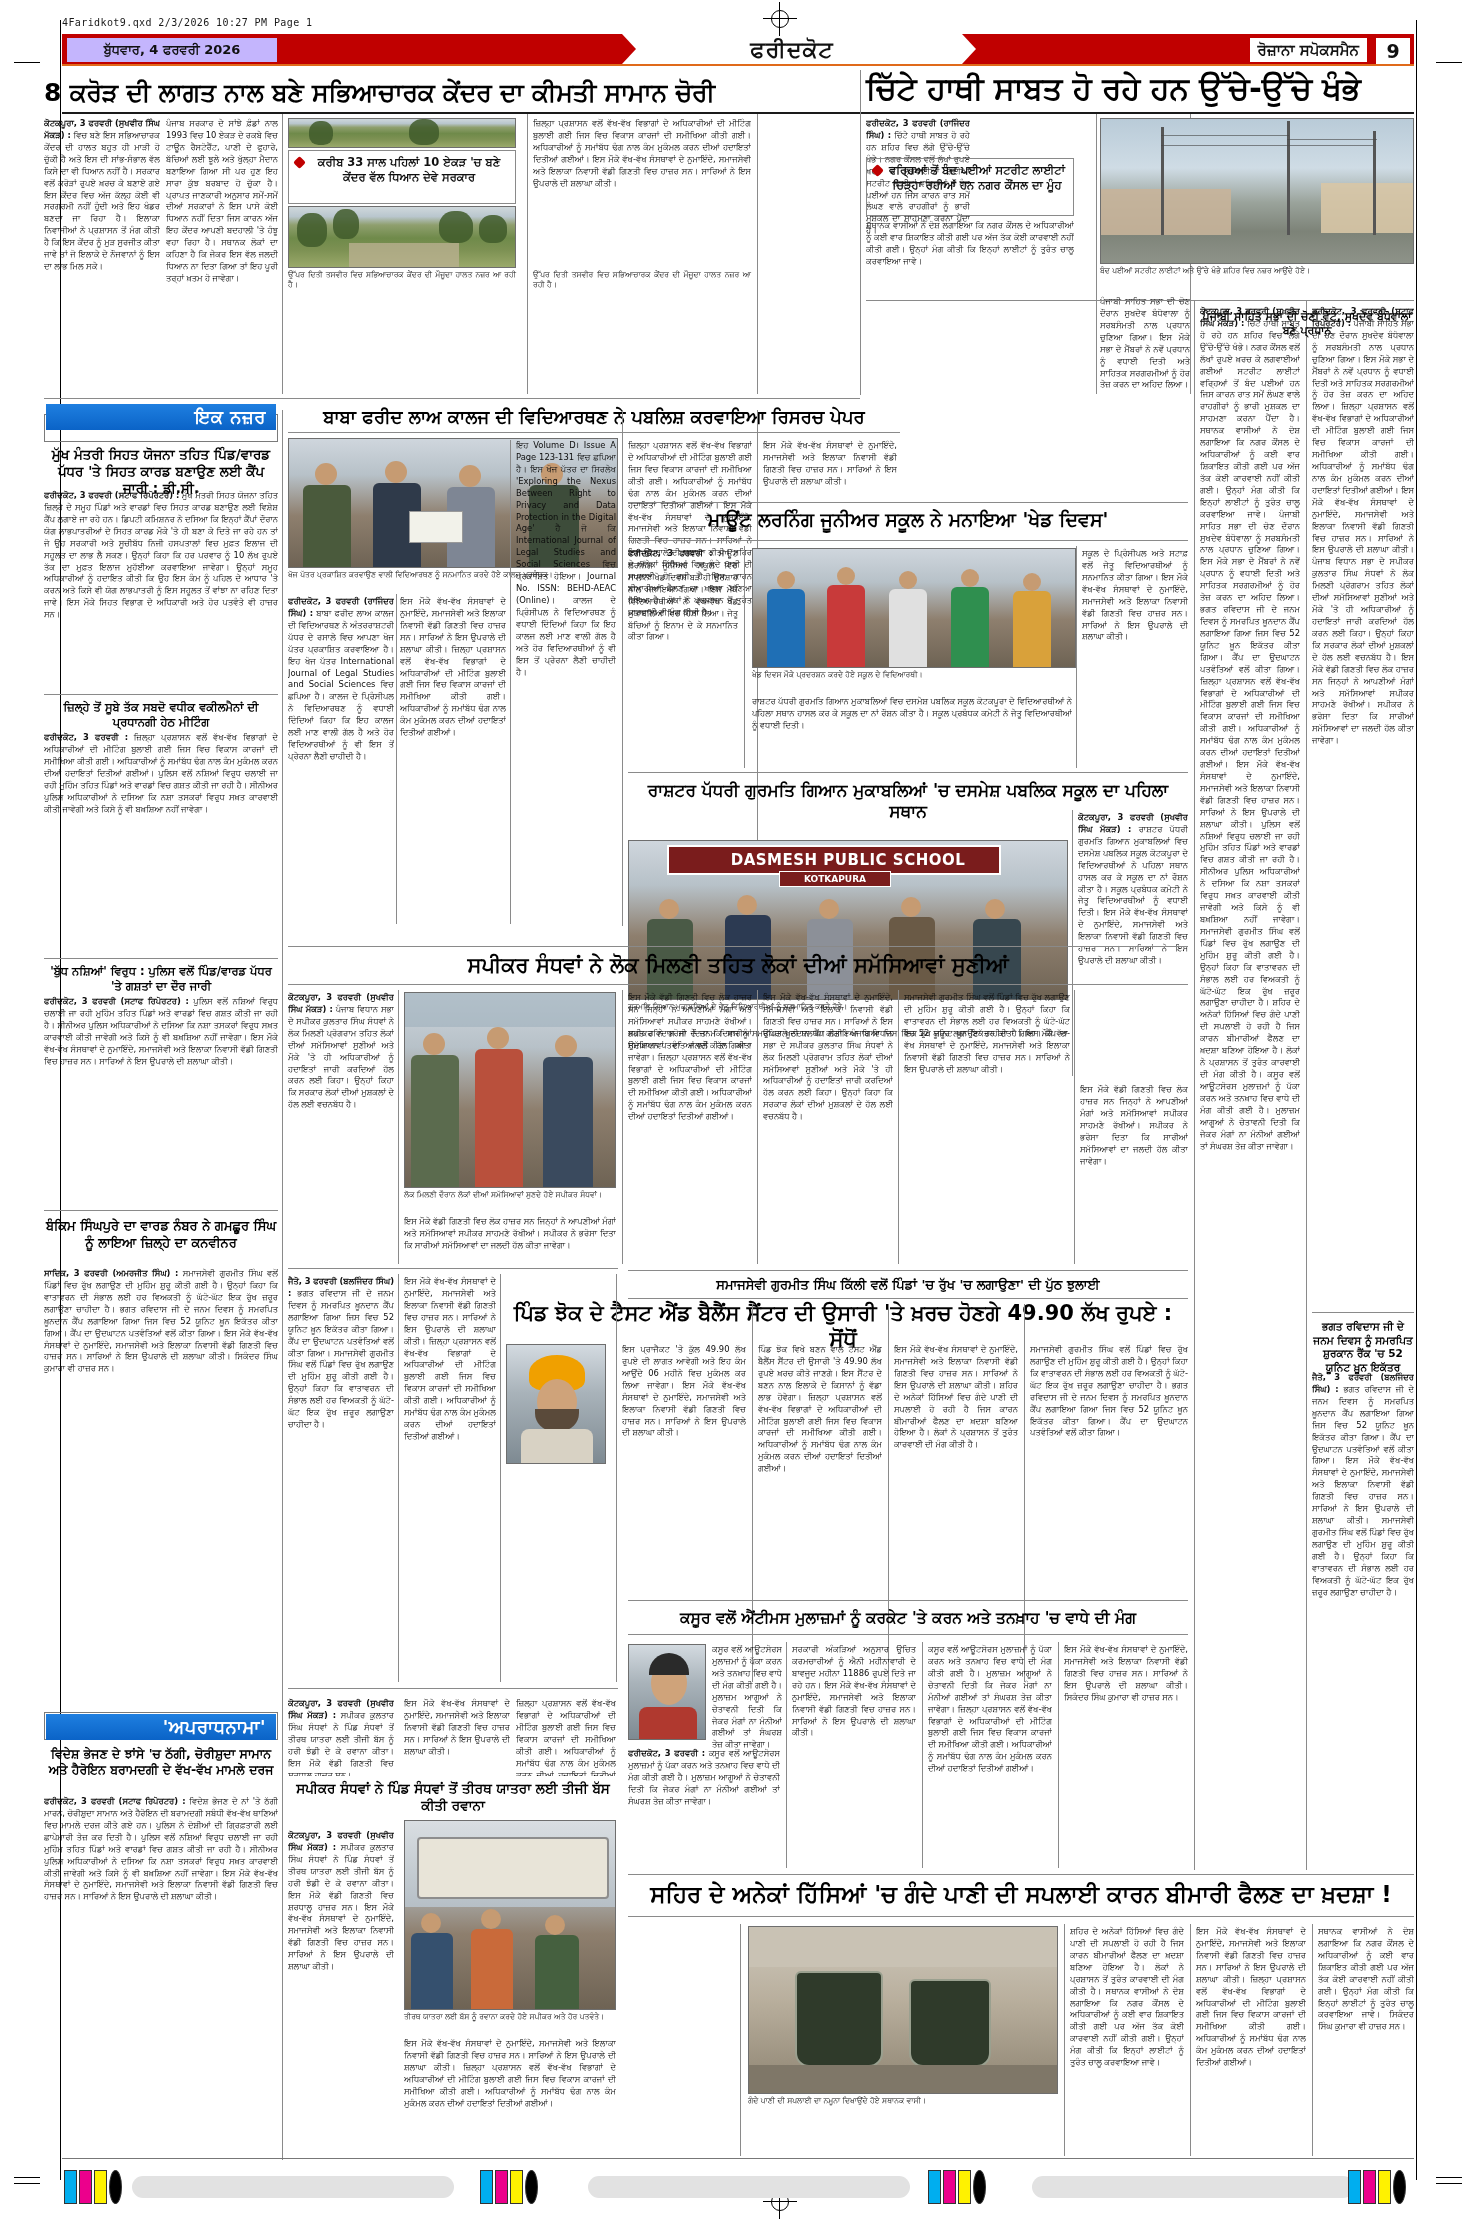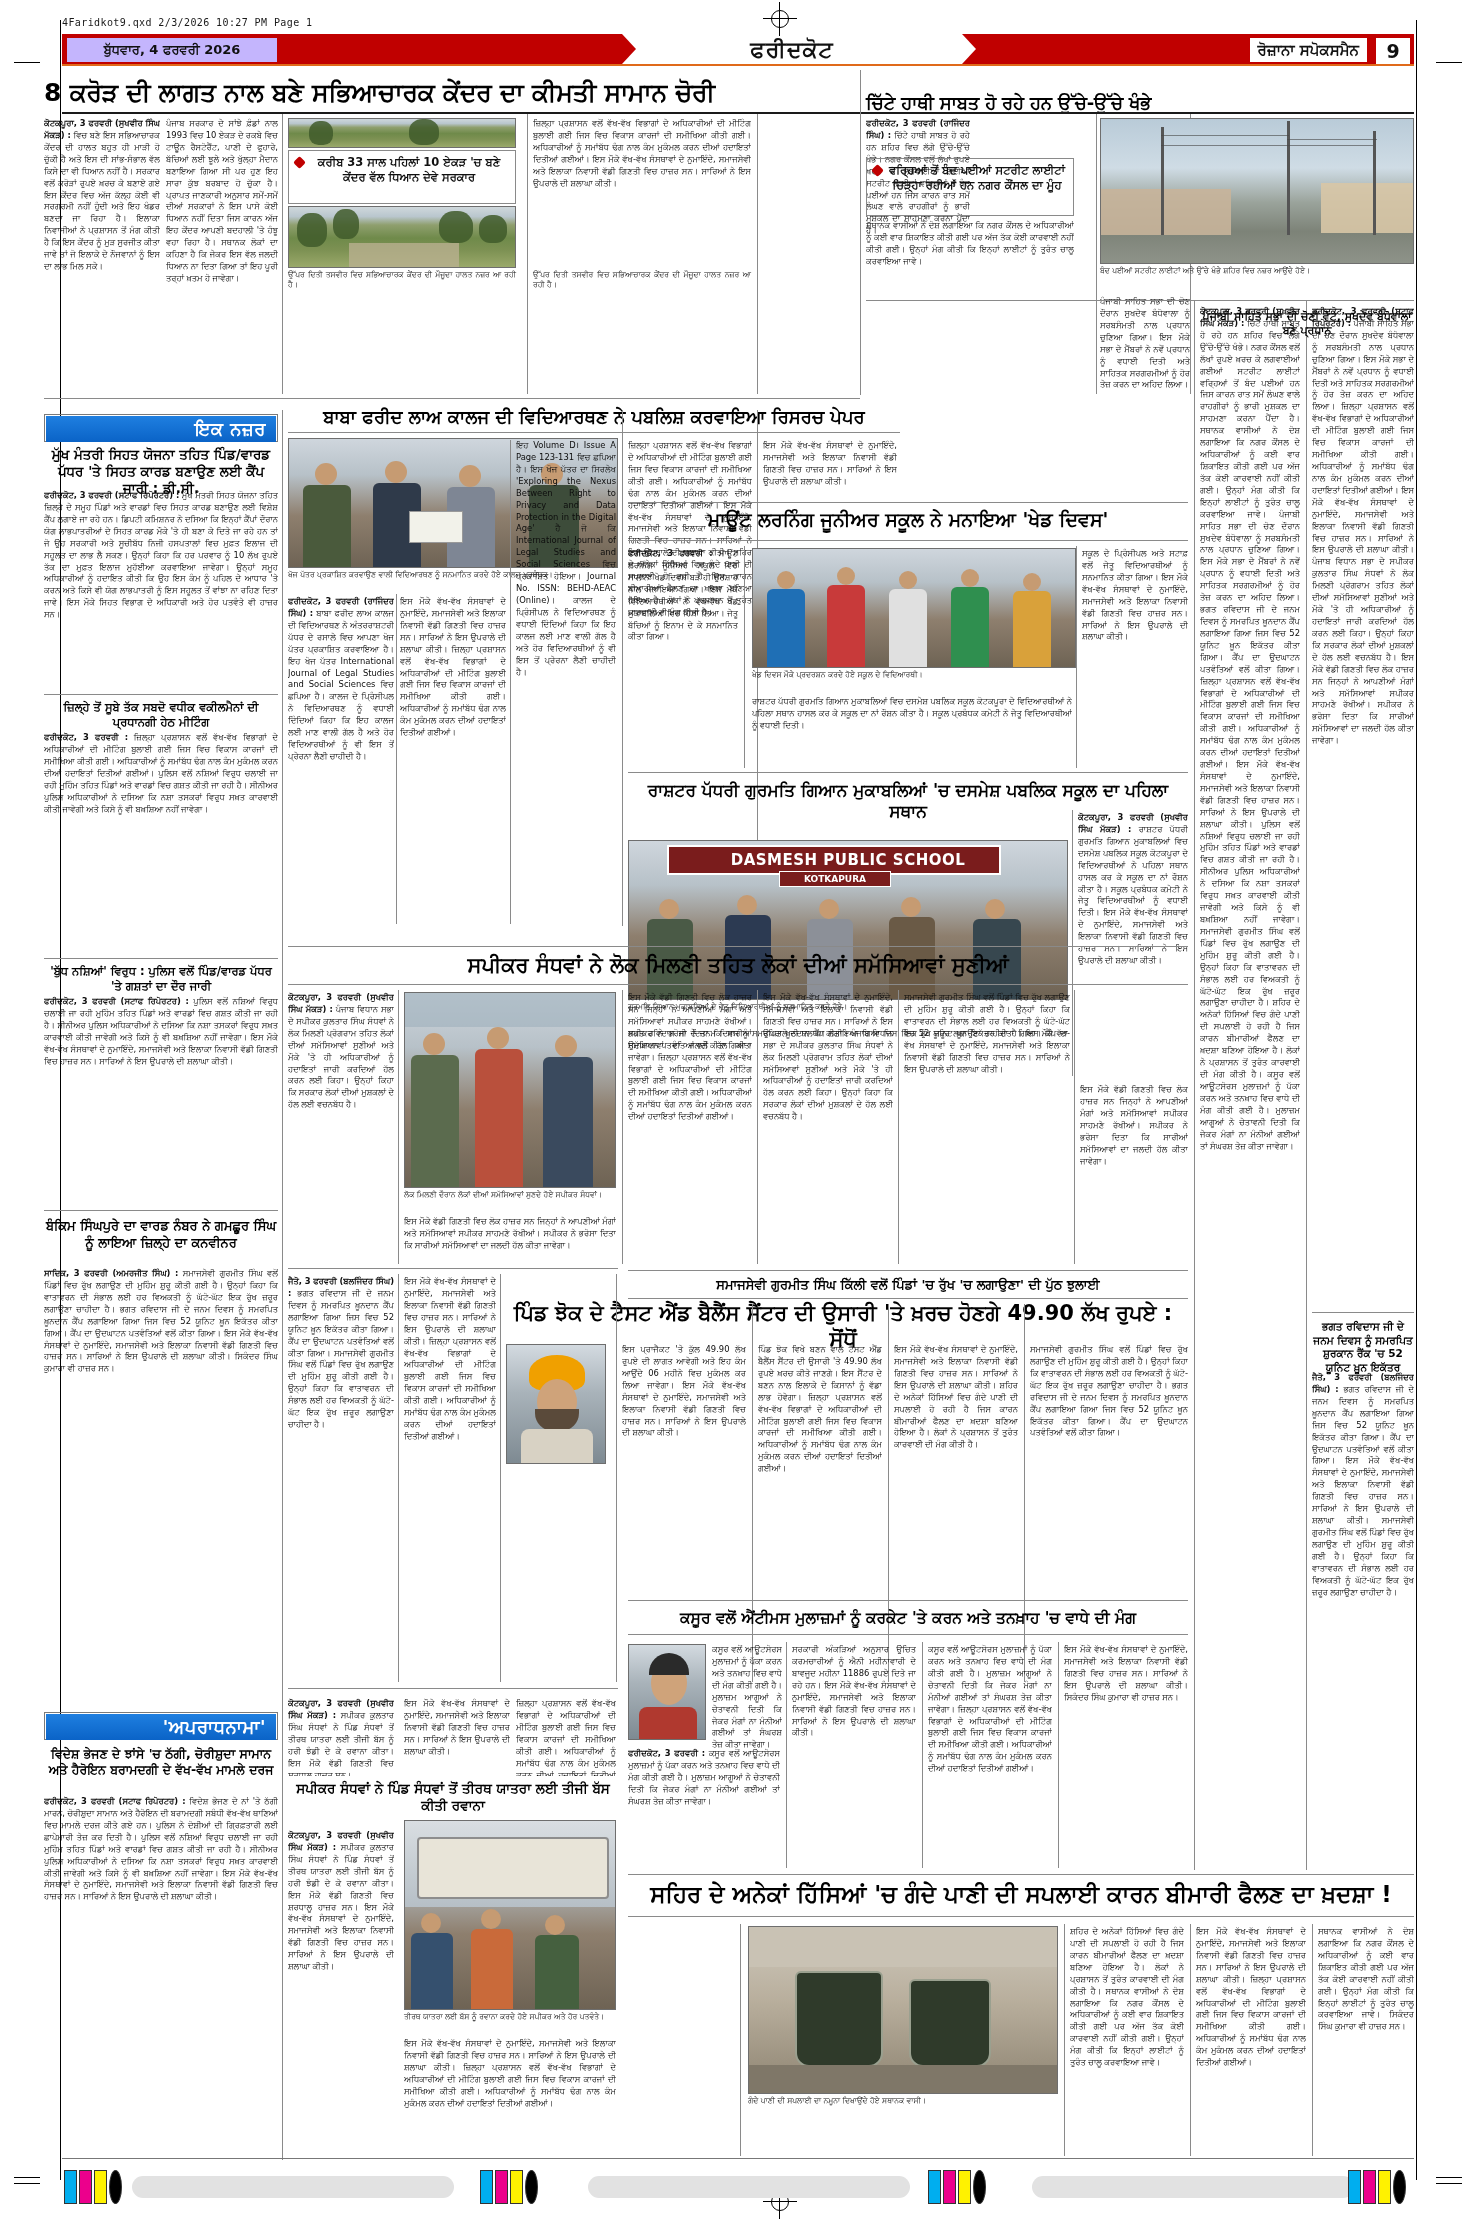--- a/index.html
+++ b/index.html
@@ -129,21 +129,21 @@
         <span>ਰੋਜ਼ਾਨਾ ਸਪੋਕਸਮੈਨ</span>
       </div>
       <div class="mh-pageno">
         <span>9</span>
       </div>
     </div>
   </div>
   <div class="mh-underline"></div>
 
   <div class="hl hl-main" style="left:44px;top:80px;width:816px;font-size:25px;">8 ਕਰੋੜ ਦੀ ਲਾਗਤ ਨਾਲ ਬਣੇ ਸਭਿਆਚਾਰਕ ਕੇਂਦਰ ਦਾ ਕੀਮਤੀ ਸਾਮਾਨ ਚੋਰੀ</div>
-  <div class="hl hl-main" style="left:866px;top:94px;width:548px;font-size:18px;">ਚਿੱਟੇ ਹਾਥੀ ਸਾਬਤ ਹੋ ਰਹੇ ਹਨ ਉੱਚੇ-ਉੱਚੇ ਖੰਭੇ</div>
+  <div class="hl hl-main" style="left:866px;top:72px;width:548px;font-size:31px;">ਚਿੱਟੇ ਹਾਥੀ ਸਾਬਤ ਹੋ ਰਹੇ ਹਨ ਉੱਚੇ-ਉੱਚੇ ਖੰਭੇ</div>
 
   <div class="rule-h2" style="left:62px;top:112px;width:1352px;"></div>
 
   <div class="rule-v" style="left:282px;top:114px;height:280px;"></div>
   <div class="rule-v" style="left:527px;top:114px;height:280px;"></div>
   <div class="rule-v" style="left:757px;top:114px;height:280px;"></div>
   <div class="rule-v" style="left:860px;top:70px;height:325px;"></div>
   <div class="rule-v" style="left:1096px;top:114px;height:280px;"></div>
   <div class="rule-v" style="left:1190px;top:114px;height:280px;"></div>
 
@@ -205,21 +205,21 @@
   <div class="caption" style="left:1100px;top:266px;width:314px;height:26px;">ਬੰਦ ਪਈਆਂ ਸਟਰੀਟ ਲਾਈਟਾਂ ਅਤੇ ਉੱਚੇ ਖੰਭੇ ਸ਼ਹਿਰ ਵਿਚ ਨਜ਼ਰ ਆਉਂਦੇ ਹੋਏ।</div>
   <div class="col" style="left:1100px;top:296px;width:90px;height:96px;">
     <span>ਪੰਜਾਬੀ ਸਾਹਿਤ ਸਭਾ ਦੀ ਚੋਣ ਦੌਰਾਨ ਸੁਖਦੇਵ ਬੰਧੋਵਾਲਾ ਨੂੰ ਸਰਬਸੰਮਤੀ ਨਾਲ ਪ੍ਰਧਾਨ ਚੁਣਿਆ ਗਿਆ। ਇਸ ਮੌਕੇ ਸਭਾ ਦੇ ਮੈਂਬਰਾਂ ਨੇ ਨਵੇਂ ਪ੍ਰਧਾਨ ਨੂੰ ਵਧਾਈ ਦਿਤੀ ਅਤੇ ਸਾਹਿਤਕ ਸਰਗਰਮੀਆਂ ਨੂੰ ਹੋਰ ਤੇਜ਼ ਕਰਨ ਦਾ ਅਹਿਦ ਲਿਆ।</span>
   </div>
   <div class="col" style="left:1196px;top:118px;width:0px;height:0px;"></div>
 
   <div class="rule-h" style="left:44px;top:398px;width:816px;"></div>
   <div class="rule-h" style="left:866px;top:300px;width:548px;"></div>
 
   <div class="band-border" style="left:44px;top:414px;width:234px;height:28px;"></div>
-  <div class="band" style="left:46px;top:416px;width:230px;">
+  <div class="band" style="left:46px;top:404px;width:230px;">
     <span>ਇਕ ਨਜ਼ਰ</span>
   </div>
 
   <div class="hl hl-sub" style="left:44px;top:446px;width:234px;white-space:normal;font-size:13.5px;line-height:1.25;text-align:center;">ਮੁੱਖ ਮੰਤਰੀ ਸਿਹਤ ਯੋਜਨਾ ਤਹਿਤ ਪਿੰਡ/ਵਾਰਡ ਪੱਧਰ 'ਤੇ ਸਿਹਤ ਕਾਰਡ ਬਣਾਉਣ ਲਈ ਕੈਂਪ ਜਾਰੀ : ਡੀ.ਸੀ.</div>
 
   <div class="col" style="left:44px;top:490px;width:234px;height:200px;">
     <span class="dl">ਫਰੀਦਕੋਟ, 3 ਫਰਵਰੀ (ਸਟਾਫ ਰਿਪੋਰਟਰ) :</span>
     <span>ਮੁੱਖ ਮੰਤਰੀ ਸਿਹਤ ਯੋਜਨਾ ਤਹਿਤ ਜ਼ਿਲ੍ਹੇ ਦੇ ਸਮੂਹ ਪਿੰਡਾਂ ਅਤੇ ਵਾਰਡਾਂ ਵਿਚ ਸਿਹਤ ਕਾਰਡ ਬਣਾਉਣ ਲਈ ਵਿਸ਼ੇਸ਼ ਕੈਂਪ ਲਗਾਏ ਜਾ ਰਹੇ ਹਨ। ਡਿਪਟੀ ਕਮਿਸ਼ਨਰ ਨੇ ਦਸਿਆ ਕਿ ਇਨ੍ਹਾਂ ਕੈਂਪਾਂ ਦੌਰਾਨ ਯੋਗ ਲਾਭਪਾਤਰੀਆਂ ਦੇ ਸਿਹਤ ਕਾਰਡ ਮੌਕੇ 'ਤੇ ਹੀ ਬਣਾ ਕੇ ਦਿਤੇ ਜਾ ਰਹੇ ਹਨ ਤਾਂ ਜੋ ਉਹ ਸਰਕਾਰੀ ਅਤੇ ਸੂਚੀਬੱਧ ਨਿਜੀ ਹਸਪਤਾਲਾਂ ਵਿਚ ਮੁਫ਼ਤ ਇਲਾਜ ਦੀ ਸਹੂਲਤ ਦਾ ਲਾਭ ਲੈ ਸਕਣ। ਉਨ੍ਹਾਂ ਕਿਹਾ ਕਿ ਹਰ ਪਰਵਾਰ ਨੂੰ 10 ਲੱਖ ਰੁਪਏ ਤੱਕ ਦਾ ਮੁਫ਼ਤ ਇਲਾਜ ਮੁਹੱਈਆ ਕਰਵਾਇਆ ਜਾਵੇਗਾ।</span>
     <span>ਉਨ੍ਹਾਂ ਸਮੂਹ ਅਧਿਕਾਰੀਆਂ ਨੂੰ ਹਦਾਇਤ ਕੀਤੀ ਕਿ ਉਹ ਇਸ ਕੰਮ ਨੂੰ ਪਹਿਲ ਦੇ ਆਧਾਰ 'ਤੇ ਕਰਨ ਅਤੇ ਕਿਸੇ ਵੀ ਯੋਗ ਲਾਭਪਾਤਰੀ ਨੂੰ ਇਸ ਸਹੂਲਤ ਤੋਂ ਵਾਂਝਾ ਨਾ ਰਹਿਣ ਦਿਤਾ ਜਾਵੇ। ਇਸ ਮੌਕੇ ਸਿਹਤ ਵਿਭਾਗ ਦੇ ਅਧਿਕਾਰੀ ਅਤੇ ਹੋਰ ਪਤਵੰਤੇ ਵੀ ਹਾਜ਼ਰ ਸਨ।</span>
   </div>

